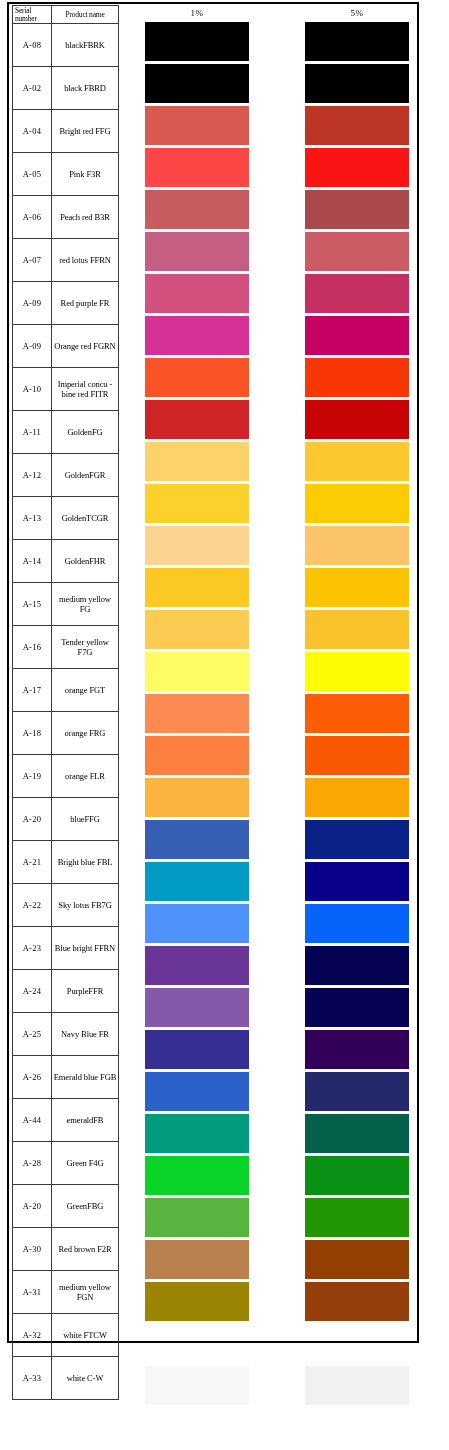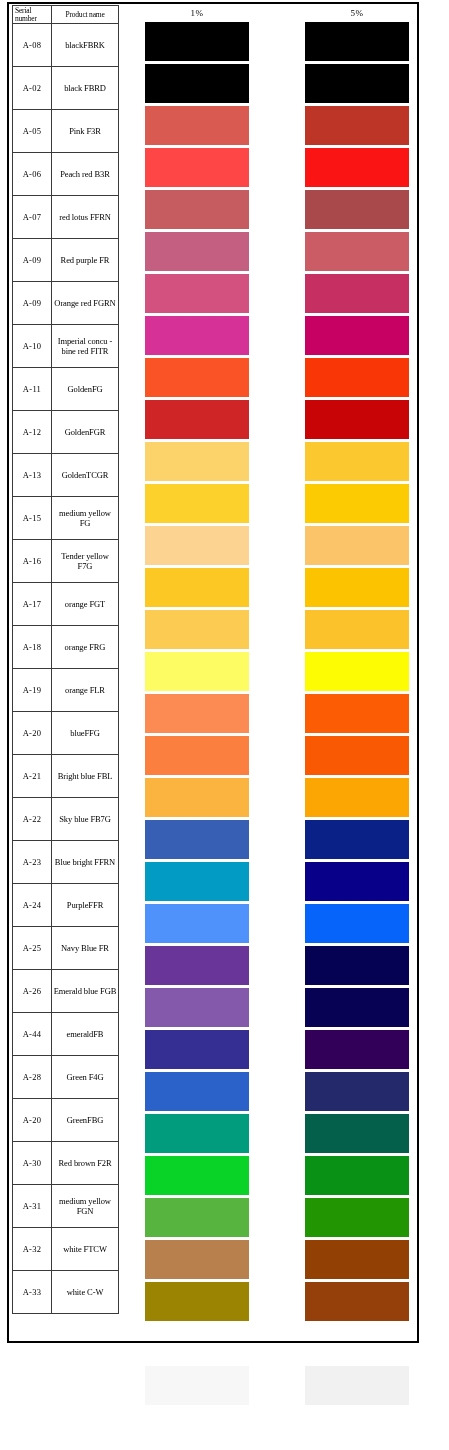--- a/index.html
+++ b/index.html
@@ -141,20 +141,24 @@
     <tbody id="label-table-body">
         <tr>
           <td class="serial-cell">A-08</td>
           <td class="product-cell">blackFBRK</td>
         </tr>
         <tr>
           <td class="serial-cell">A-02</td>
           <td class="product-cell">black FBRD</td>
         </tr>
         <tr>
+          <td class="serial-cell">A-04</td>
+          <td class="product-cell">Bright red FFG</td>
+        </tr>
+        <tr>
           <td class="serial-cell">A-05</td>
           <td class="product-cell">Pink F3R</td>
         </tr>
         <tr>
           <td class="serial-cell">A-06</td>
           <td class="product-cell">Peach red B3R</td>
         </tr>
         <tr>
           <td class="serial-cell">A-07</td>
           <td class="product-cell">red lotus FFRN</td>
@@ -177,20 +181,24 @@
         </tr>
         <tr>
           <td class="serial-cell">A-12</td>
           <td class="product-cell">GoldenFGR</td>
         </tr>
         <tr>
           <td class="serial-cell">A-13</td>
           <td class="product-cell">GoldenTCGR</td>
         </tr>
         <tr>
+          <td class="serial-cell">A-14</td>
+          <td class="product-cell">GoldenFHR</td>
+        </tr>
+        <tr>
           <td class="serial-cell">A-15</td>
           <td class="product-cell">medium yellow FG</td>
         </tr>
         <tr>
           <td class="serial-cell">A-16</td>
           <td class="product-cell">Tender yellow F7G</td>
         </tr>
         <tr>
           <td class="serial-cell">A-17</td>
           <td class="product-cell">orange FGT</td>
@@ -206,21 +214,21 @@
         <tr>
           <td class="serial-cell">A-20</td>
           <td class="product-cell">blueFFG</td>
         </tr>
         <tr>
           <td class="serial-cell">A-21</td>
           <td class="product-cell">Bright blue FBL</td>
         </tr>
         <tr>
           <td class="serial-cell">A-22</td>
-          <td class="product-cell">Sky blue FB7G</td>
+          <td class="product-cell">Sky lotus FB7G</td>
         </tr>
         <tr>
           <td class="serial-cell">A-23</td>
           <td class="product-cell">Blue bright FFRN</td>
         </tr>
         <tr>
           <td class="serial-cell">A-24</td>
           <td class="product-cell">PurpleFFR</td>
         </tr>
         <tr>

